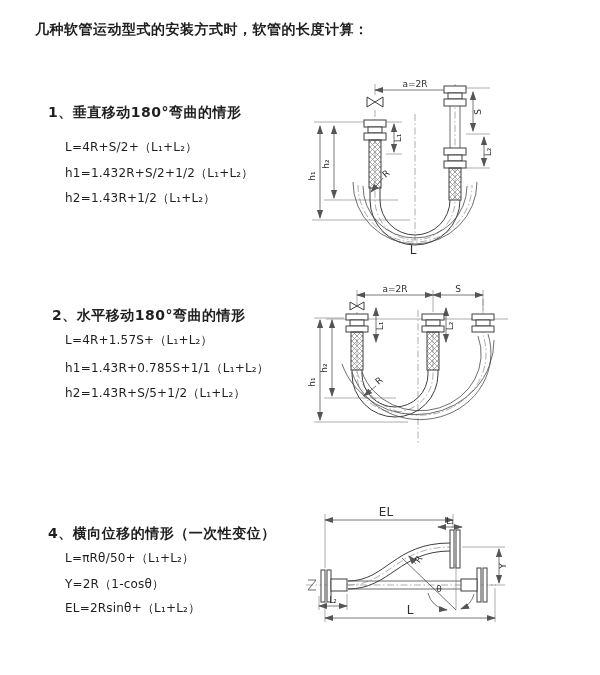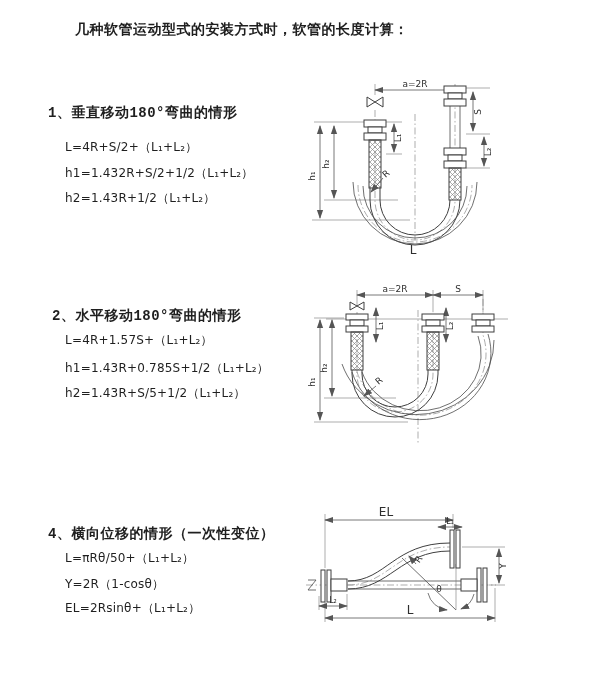--- a/index.html
+++ b/index.html
@@ -1,22 +1,22 @@
 <!DOCTYPE html>
 <html><head>
 <meta charset="utf-8">
 <style>
   html,body{margin:0;padding:0;}
   body{
     width:600px;height:675px;position:relative;background:#ffffff;
     font-family:"DejaVu Sans",sans-serif;color:#1f1f1f;overflow:hidden;
   }
   .abs{position:absolute;}
-  .title{font-size:14px;font-weight:bold;letter-spacing:0.5px;margin-left:40px;}
-  .heading{font-size:14px;font-weight:bold;letter-spacing:0.5px;font-family:Liberation Mono, monospace;}
+  .title{font-size:14px;font-weight:bold;letter-spacing:0.5px;}
+  .heading{font-size:14px;font-weight:bold;letter-spacing:0.5px;}
   .formula{font-size:12px;font-weight:normal;letter-spacing:0.2px;}
   svg{position:absolute;overflow:visible;}
   .draw{stroke:#3f3f3f;stroke-width:1;fill:none;}
   .draw2{stroke:#4a4a4a;stroke-width:0.8;fill:none;}
   .cl{stroke:#8a8a8a;stroke-width:0.7;fill:none;stroke-dasharray:7 2.5 1.5 2.5;}
   .dim{stroke:#555;stroke-width:0.8;fill:none;marker-start:url(#ae);marker-end:url(#ae);}
   .arr{stroke:#555;stroke-width:0.8;fill:none;marker-end:url(#ae);}
   .ext{stroke:#777;stroke-width:0.6;fill:none;}
   .flange{fill:#ffffff;stroke:#3f3f3f;stroke-width:1;}
   .braid{fill:url(#braidp);stroke:#3f3f3f;stroke-width:1;}
@@ -30,21 +30,21 @@
 
 <div class="abs title" style="left:35px;top:21px;">几种软管运动型式的安装方式时，软管的长度计算：</div>
 
 <div class="abs heading" style="left:48px;top:104px;">1、垂直移动180°弯曲的情形</div>
 <div class="abs formula" style="left:65px;top:139px;">L=4R+S/2+（L₁+L₂）</div>
 <div class="abs formula" style="left:65px;top:165px;">h1=1.432R+S/2+1/2（L₁+L₂）</div>
 <div class="abs formula" style="left:65px;top:190px;">h2=1.43R+1/2（L₁+L₂）</div>
 
 <div class="abs heading" style="left:52px;top:307px;">2、水平移动180°弯曲的情形</div>
 <div class="abs formula" style="left:65px;top:332px;">L=4R+1.57S+（L₁+L₂）</div>
-<div class="abs formula" style="left:65px;top:360px;">h1=1.43R+0.785S+1/2（L₁+L₂）</div>
+<div class="abs formula" style="left:65px;top:360px;">h1=1.43R+0.785S+1/1（L₁+L₂）</div>
 <div class="abs formula" style="left:65px;top:385px;">h2=1.43R+S/5+1/2（L₁+L₂）</div>
 
 <div class="abs heading" style="left:48px;top:525px;">4、横向位移的情形（一次性变位）</div>
 <div class="abs formula" style="left:65px;top:550px;">L=πRθ/50+（L₁+L₂）</div>
 <div class="abs formula" style="left:65px;top:576px;text-align:right;">Y=2R（1-cosθ）</div>
 <div class="abs formula" style="left:65px;top:600px;">EL=2Rsinθ+（L₁+L₂）</div>
 
 <svg style="left:310px;top:72px;" width="240" height="200" viewBox="0 0 240 200">
   <defs>
     <marker id="ae" viewBox="0 0 10 10" refX="9" refY="5" markerWidth="9" markerHeight="9" orient="auto-start-reverse" markerUnits="userSpaceOnUse">

